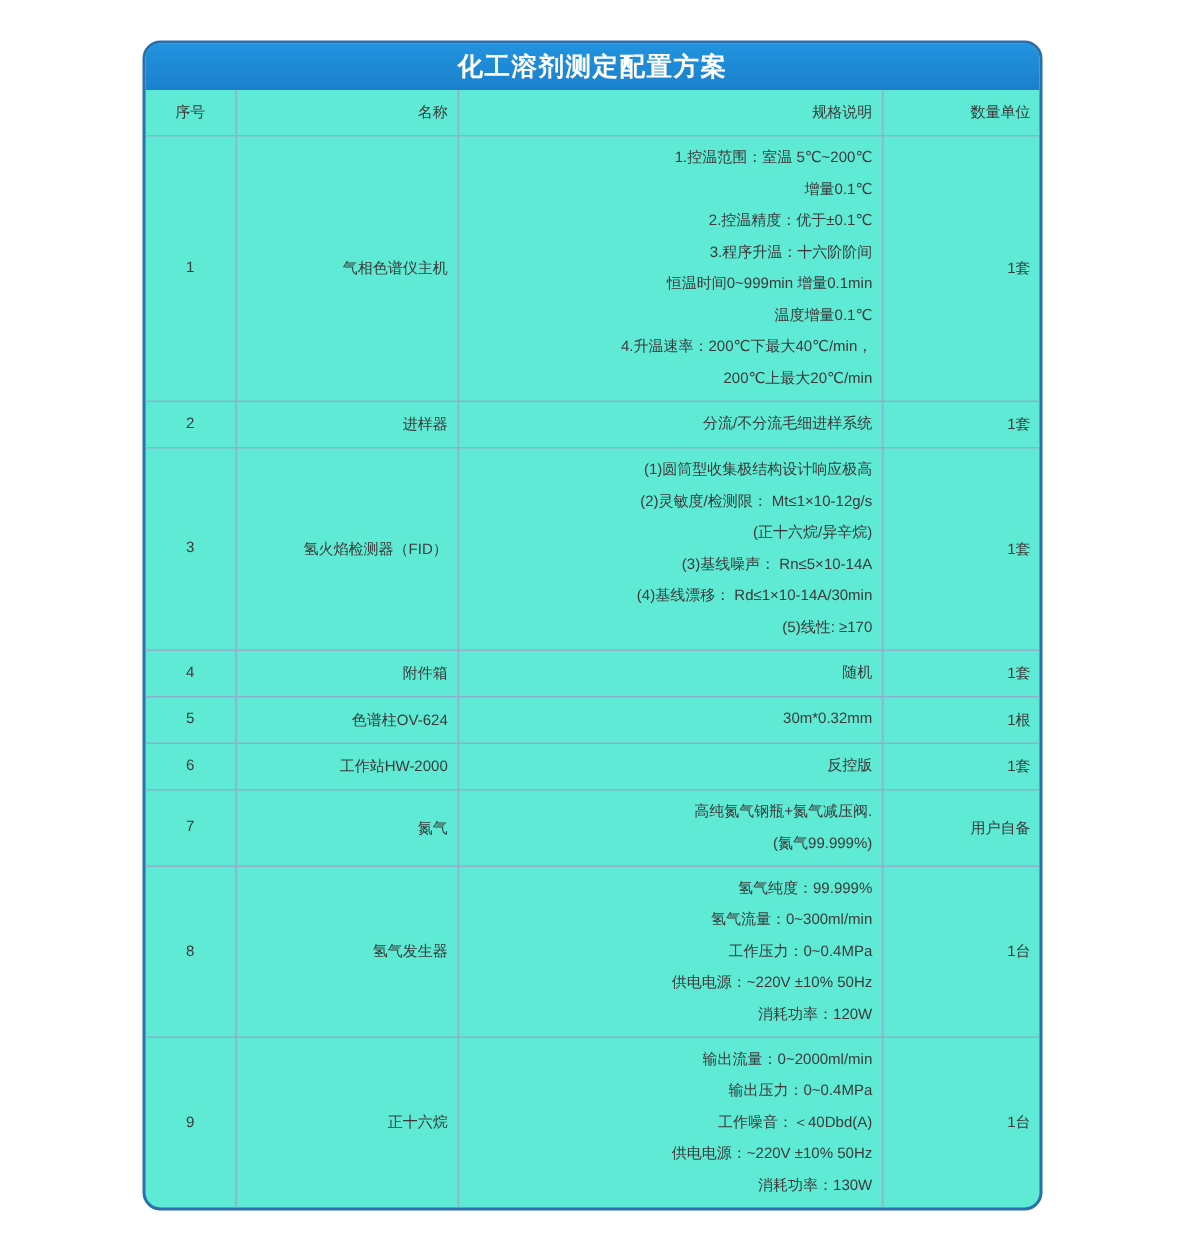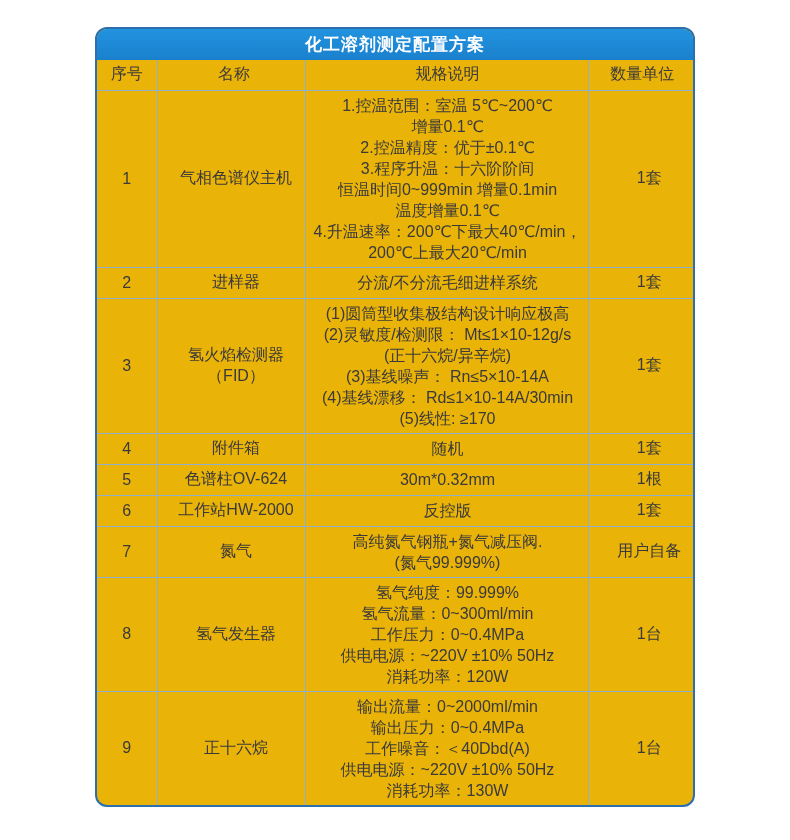--- a/index.html
+++ b/index.html
@@ -9,51 +9,51 @@
     color:#3a3a3a;
     position:relative;
   }
   .sheet{
     position:absolute;
     left:95px;top:27px;
     width:600px;
     border:2px solid #2b6fae;
     border-radius:12px;
     overflow:hidden;
-    background:#eab308;
+    background:#5eead4;
     box-sizing:border-box;
   }
   .titlebar{
     height:31px;
     background:linear-gradient(180deg,#2293df 0%,#1a80cd 100%);
     display:flex;align-items:center;justify-content:center;
   }
   .titlebar .title{
     color:#ffffff;
     font-size:17px;
     font-weight:bold;
     letter-spacing:1px;
   }
   table{
     border-collapse:collapse;
     width:100%;
     table-layout:fixed;
-    font-size:16px;
+    font-size:10px;
   }
   col.c-no{width:60px;}
   col.c-name{width:148px;}
   col.c-spec{width:283px;}
   col.c-qty{width:105px;}
   th,td{
     border:1px solid #8fb0cc;
     vertical-align:middle;
     padding:4px 6px;
     box-sizing:border-box;
     font-weight:normal;
-    text-align:center;
+    text-align:right;
   }
   
   tr > *:first-child{border-left:none;}
   tr > *:last-child{border-right:none;}
   tr:last-child > *{border-bottom:none;}
   thead th{border-top:none;height:30px;}
   th.no,td.no{text-align:center;}
   td.name{padding-left:16px;}
   th.name{padding-left:12px;}
   td.spec{padding-left:8px;}

